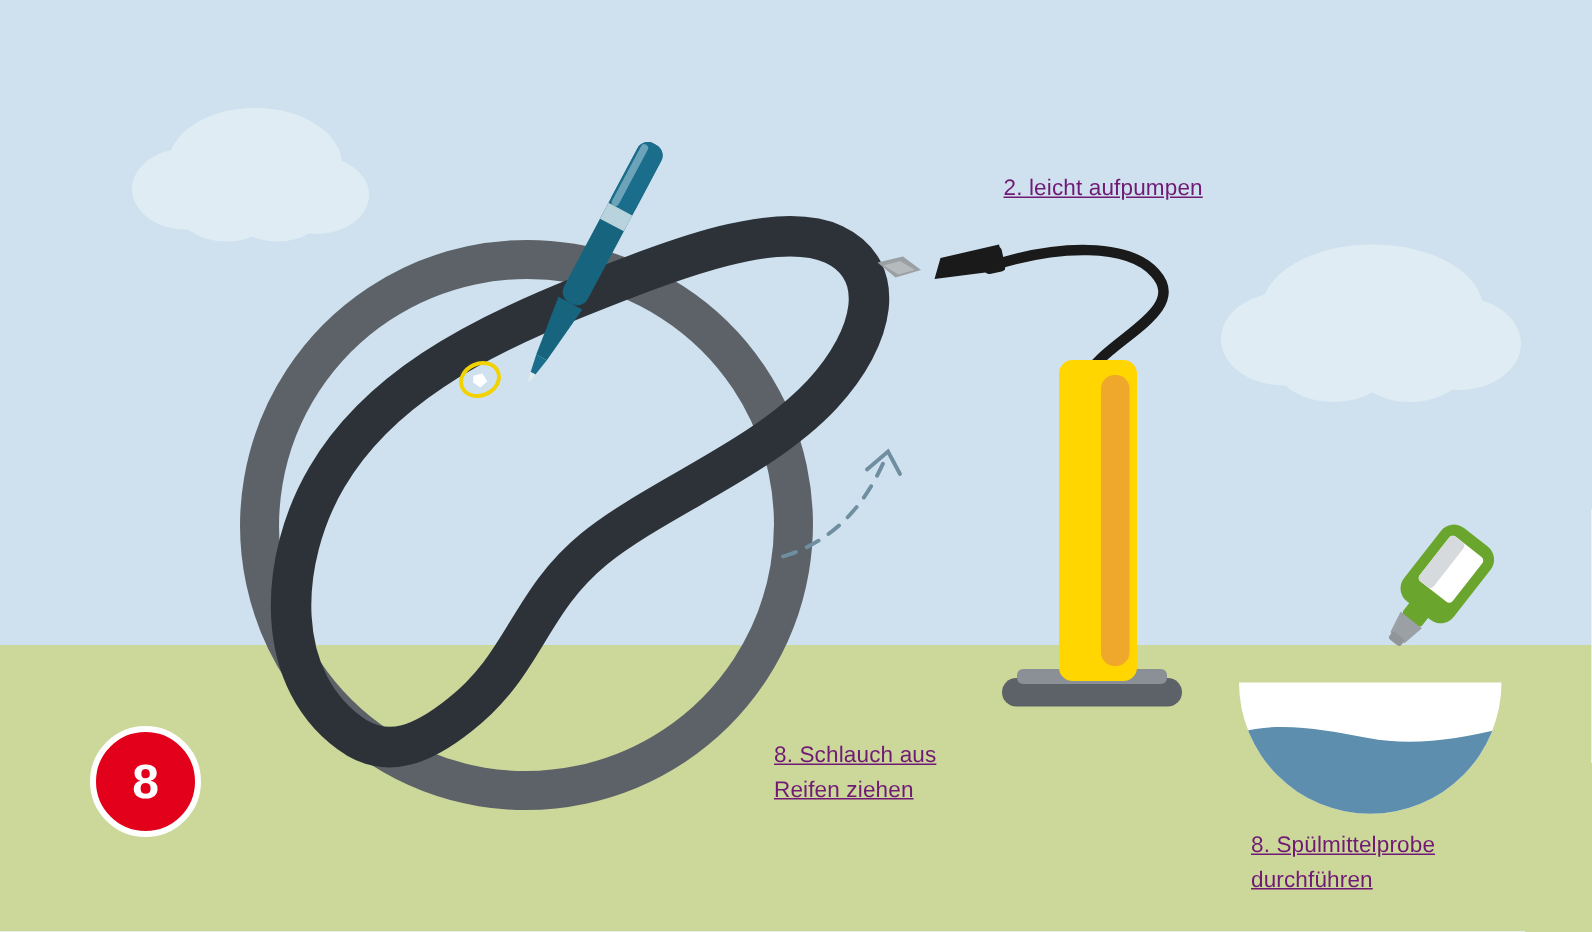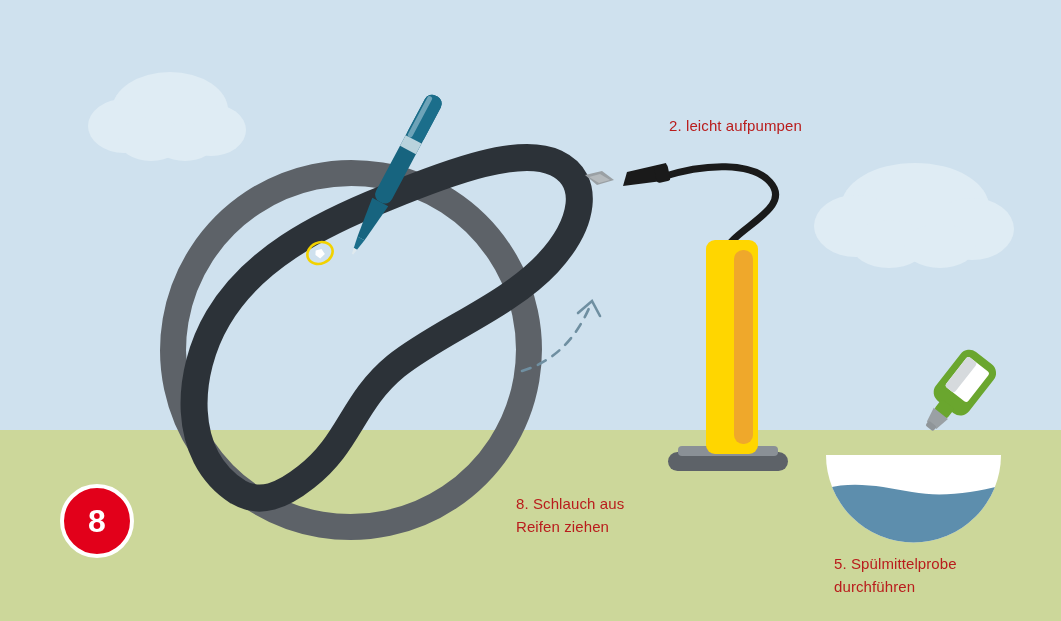--- a/index.html
+++ b/index.html
@@ -18,24 +18,25 @@
     background: #cfe1ee;
   }
   #scene svg {
     display: block;
   }
   .caption {
     position: absolute;
     font-family: "Liberation Sans", sans-serif;
     font-size: 15px;
     line-height: 1.55;
-    color: #b91c1c;
+    color: #701a75;
     letter-spacing: 0.1px;
     white-space: pre-line;
     pointer-events: none;
+    text-decoration: underline;
   }
   #caption-pump   { left: 669px; top: 114px; }
   #caption-tube   { left: 516px; top: 492px; }
   #caption-soap   { left: 834px; top: 552px; }
 
   .badge {
     position: absolute;
     left: 60px;
     top: 484px;
     width: 74px;
@@ -181,18 +182,18 @@
       </g>
 
     </g>
   </svg>
 
   <div class="caption" id="caption-pump">2. leicht aufpumpen</div>
 
   <div class="caption" id="caption-tube">8. Schlauch aus
 Reifen ziehen</div>
 
-  <div class="caption" id="caption-soap">5. Spülmittelprobe
+  <div class="caption" id="caption-soap">8. Spülmittelprobe
 durchführen</div>
 
   <div class="badge">8</div>
 
 </div>
 
 </body></html>

